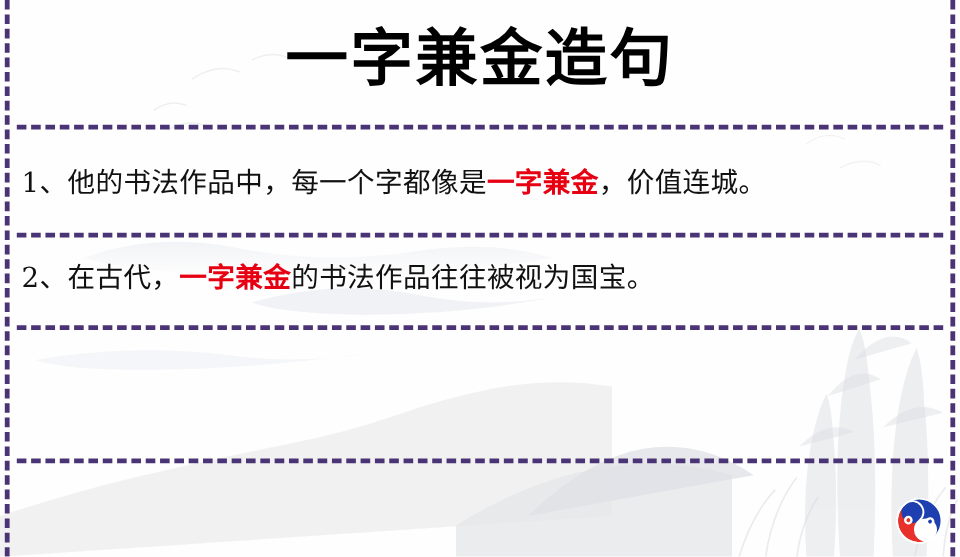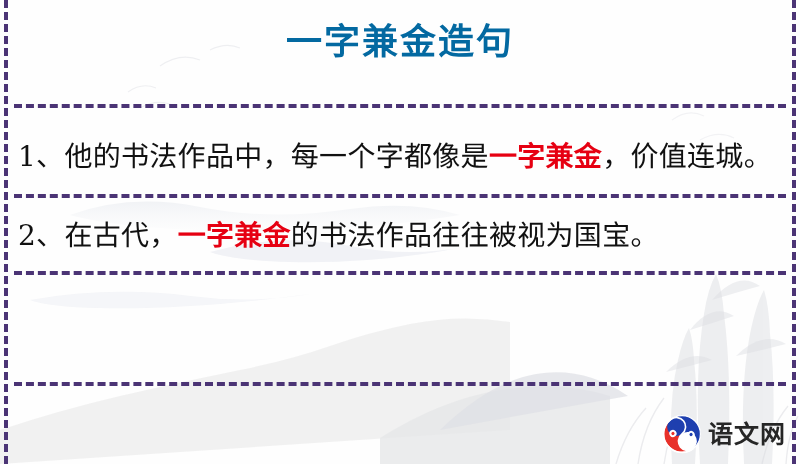--- a/index.html
+++ b/index.html
@@ -65,36 +65,36 @@
     position: absolute;
     top: 22px;
     left: 0;
     right: 0;
     text-align: center;
     z-index: 6;
   }
   .title {
     display: inline-block;
     font-family: "DejaVu Serif", "Liberation Serif", serif;
-    font-size: 36px;
+    font-size: 52px;
     font-weight: 700;
     letter-spacing: 2px;
-    color: #0369a1;
+    color: #000000;
     line-height: 1.08;
     white-space: nowrap;
   }
 
   
   .sentence {
     position: absolute;
     left: 18px;
     right: 14px;
     z-index: 6;
     font-family: "DejaVu Serif", "Liberation Serif", serif;
-    font-size: 28px;
+    font-size: 23px;
     line-height: 1.48;
     color: #111111;
     letter-spacing: 0.3px;
   }
   .s1 { top: 136px; }
   .s2 { top: 215px; }
   .s3 { top: 292px; }
 
   .idiom {
     color: #e60012;
@@ -214,16 +214,15 @@
 
       <path d="M50 4 a46 46 0 0 1 0 92 a23 23 0 0 0 0 -46 a23 23 0 0 1 0 -46 Z" fill="#1e3faf" transform="rotate(-38 50 50)"></path>
 
       <path d="M50 4 a46 46 0 0 0 0 92 a23 23 0 0 1 0 -46 a23 23 0 0 0 0 -46 Z" fill="none" stroke="#ffffff" stroke-width="4" transform="rotate(-38 50 50)"></path>
       <circle cx="33" cy="35" r="9" fill="#ffffff" transform="rotate(-38 50 50)"></circle>
       <circle cx="33" cy="35" r="4" fill="#e8312a" transform="rotate(-38 50 50)"></circle>
       <circle cx="67" cy="65" r="9" fill="#ffffff" transform="rotate(-38 50 50)"></circle>
       <circle cx="67" cy="65" r="4" fill="#1e3faf" transform="rotate(-38 50 50)"></circle>
       <circle cx="50" cy="50" r="46" fill="none" stroke="#ffffff" stroke-width="3"></circle>
     </svg>
-    <span class="logo-text">语文网</span>
   </div>
 
 </div>
 
 </body></html>

